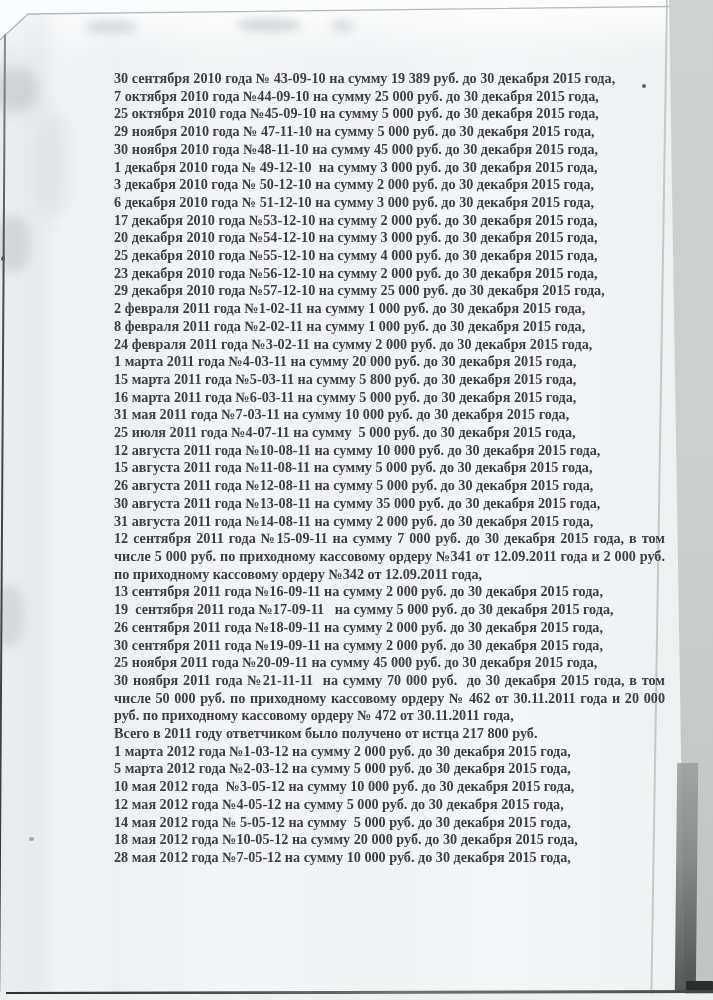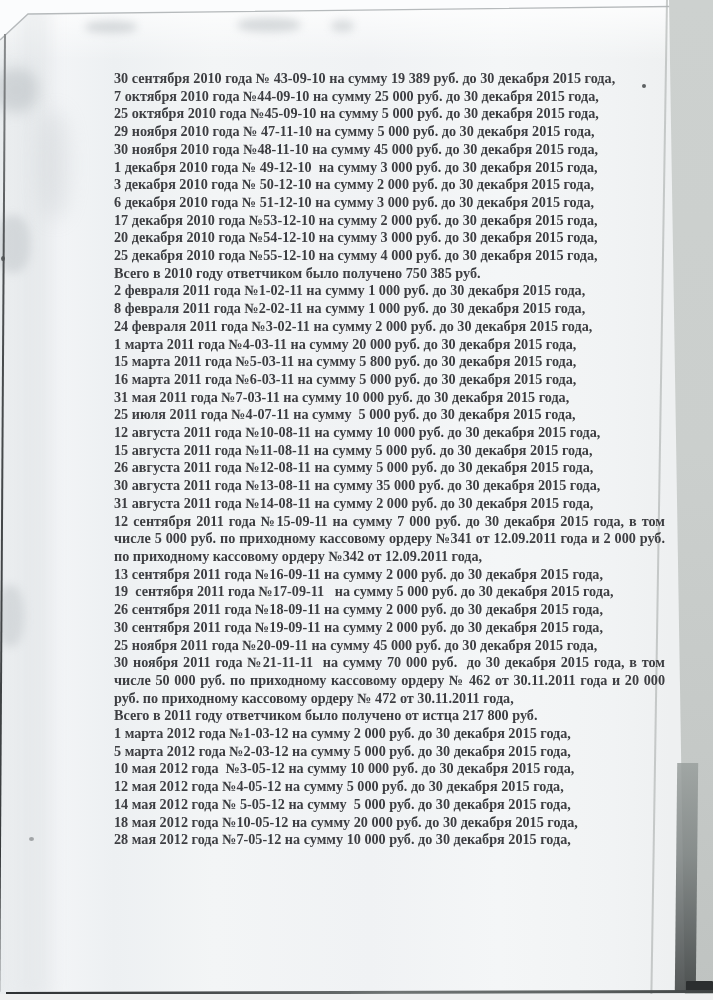--- a/index.html
+++ b/index.html
@@ -164,21 +164,22 @@
       <p>7 октября 2010 года №44-09-10 на сумму 25 000 руб. до 30 декабря 2015 года,</p>
       <p>25 октября 2010 года №45-09-10 на сумму 5 000 руб. до 30 декабря 2015 года,</p>
       <p>29 ноября 2010 года № 47-11-10 на сумму 5 000 руб. до 30 декабря 2015 года,</p>
       <p>30 ноября 2010 года №48-11-10 на сумму 45 000 руб. до 30 декабря 2015 года,</p>
       <p>1 декабря 2010 года № 49-12-10  на сумму 3 000 руб. до 30 декабря 2015 года,</p>
       <p>3 декабря 2010 года № 50-12-10 на сумму 2 000 руб. до 30 декабря 2015 года,</p>
       <p>6 декабря 2010 года № 51-12-10 на сумму 3 000 руб. до 30 декабря 2015 года,</p>
       <p>17 декабря 2010 года №53-12-10 на сумму 2 000 руб. до 30 декабря 2015 года,</p>
       <p>20 декабря 2010 года №54-12-10 на сумму 3 000 руб. до 30 декабря 2015 года,</p>
       <p>25 декабря 2010 года №55-12-10 на сумму 4 000 руб. до 30 декабря 2015 года,</p>
-      <p>Всего в 2010 году ответчиком было получено 750 385 руб.</p>
+      <p>23 декабря 2010 года №56-12-10 на сумму 2 000 руб. до 30 декабря 2015 года,</p>
+      <p>29 декабря 2010 года №57-12-10 на сумму 25 000 руб. до 30 декабря 2015 года,</p>
       <p>2 февраля 2011 года №1-02-11 на сумму 1 000 руб. до 30 декабря 2015 года,</p>
       <p>8 февраля 2011 года №2-02-11 на сумму 1 000 руб. до 30 декабря 2015 года,</p>
       <p>24 февраля 2011 года №3-02-11 на сумму 2 000 руб. до 30 декабря 2015 года,</p>
       <p>1 марта 2011 года №4-03-11 на сумму 20 000 руб. до 30 декабря 2015 года,</p>
       <p>15 марта 2011 года №5-03-11 на сумму 5 800 руб. до 30 декабря 2015 года,</p>
       <p>16 марта 2011 года №6-03-11 на сумму 5 000 руб. до 30 декабря 2015 года,</p>
       <p>31 мая 2011 года №7-03-11 на сумму 10 000 руб. до 30 декабря 2015 года,</p>
       <p>25 июля 2011 года №4-07-11 на сумму  5 000 руб. до 30 декабря 2015 года,</p>
       <p>12 августа 2011 года №10-08-11 на сумму 10 000 руб. до 30 декабря 2015 года,</p>
       <p>15 августа 2011 года №11-08-11 на сумму 5 000 руб. до 30 декабря 2015 года,</p>

